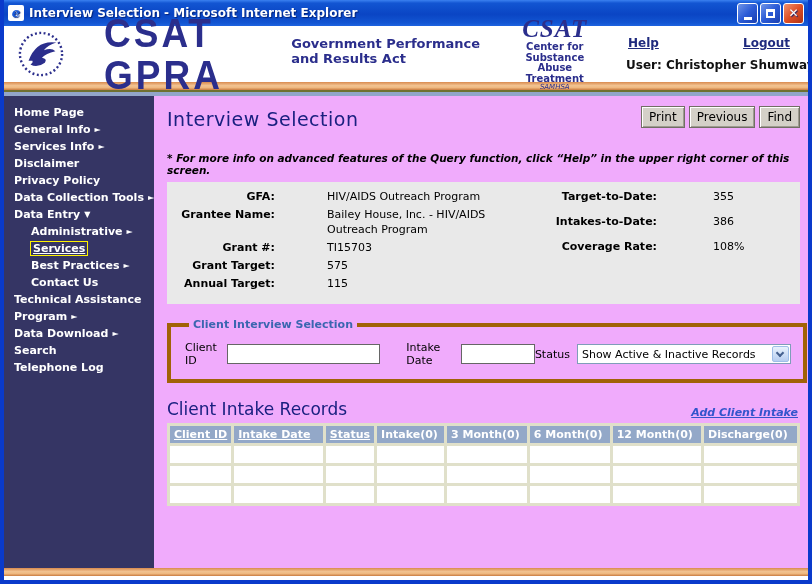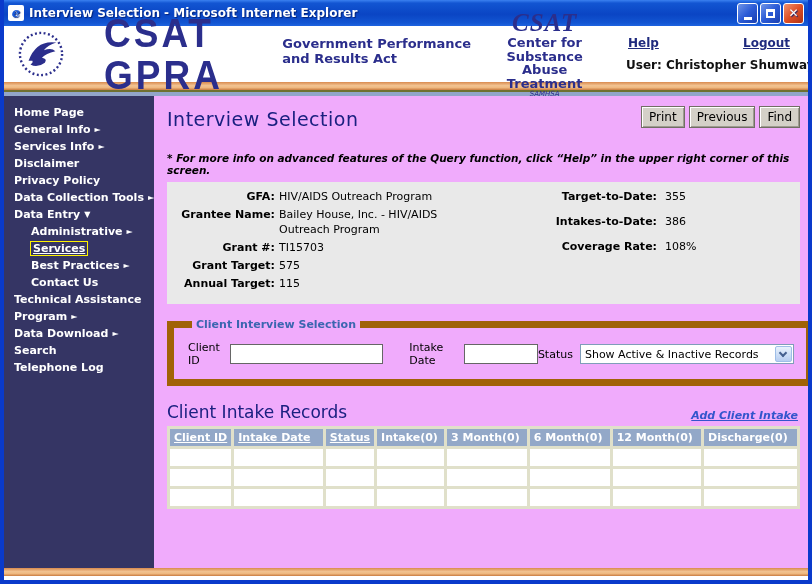--- a/index.html
+++ b/index.html
@@ -35,21 +35,21 @@
   .header { height:56px; background:#fff; display:flex; align-items:center; padding:2px 10px 2px 14px;border-radius:12px; }
   .hhs-logo { width:46px; height:46px; flex:0 0 auto; }
   .brand { margin-left:40px; display:flex; align-items:baseline; }
   .brand-main {
     font-family:"Liberation Sans", sans-serif; font-weight:bold; font-size:37px;
     color:#2B2E8C; letter-spacing:3px; transform:scaleY(1.12); line-height:1;
   }
   .brand-tag { font-family:"DejaVu Sans", sans-serif; font-size:13px; font-weight:bold; color:#2B2E8C; margin-left:14px; }
   .csat-logo { margin-left:auto; text-align:center; color:#2B2E8C; line-height:1.05; }
   .csat-logo .big { font-family:"Liberation Serif", serif; font-weight:bold; font-style:italic; font-size:25px; letter-spacing:1px; }
-  .csat-logo .small { font-size:13px; font-weight:bold; }
+  .csat-logo .small { font-size:10px; font-weight:bold; }
   .csat-logo .samhsa { font-size:7px; font-style:italic; }
   .header-right { margin-left:28px; margin-right:2px; min-width:170px; }
   .hlinks { display:flex; justify-content:space-between; padding:0 6px 0 2px; }
   .hlinks a { color:#1F2A7E; font-weight:bold; font-size:12px; text-decoration:underline; cursor:pointer; }
   .user-label { margin-top:8px; font-size:12px; font-weight:bold; color:#111; white-space:nowrap; }
   
   .bar-tan { height:8px; background:linear-gradient(180deg,#D98A4E 0%,#F2C391 45%,#EFB87F 70%,#C97B40 100%); }
   .bar-olive { height:2px; background:#6F7030; }
   .bar-blue { height:4px; background:#92A5C9; }
   
@@ -69,29 +69,29 @@
   .toolbar { display:flex; gap:4px; padding-top:2px; }
   .btn {
     font-family:"DejaVu Sans", sans-serif; font-size:12px; color:#000;
     background:#D4D0C8; border:1px solid #716F64; padding:3px 7px; cursor:pointer;
     box-shadow:inset 1px 1px 0 #FFFFFF, inset -1px -1px 0 #9D9A90;
   }
   .note { margin-top:22px; font-size:10.5px; font-weight:bold; font-style:italic; color:#000; }
   
   .summary { margin-top:6px; background:#E9E9E9; padding:7px 10px 10px 0; display:flex; font-size:11px; }
   .sum-left { width:358px; }
-  .sum-row { display:flex; line-height:15px; margin-bottom:3px; }
+  .sum-row { display:flex; line-height:15px; margin-bottom:3px;gap:48px; }
   .sum-label { width:112px; text-align:right; font-weight:bold; padding-right:4px; flex:0 0 auto; }
   .sum-value { max-width:190px; }
   .sum-right { flex:1; padding-top:0; }
   .sum-right .sum-row { margin-bottom:10px; }
   .sum-right .sum-label { width:140px; padding-right:8px; }
   
   .filter {
-    margin-top:14px; border:7px solid #a16207; padding:10px 12px 12px 14px;
+    margin-top:14px; border:4px solid #a16207; padding:10px 12px 12px 14px;
   }
   .filter legend { color:#3B66B0; font-weight:bold; font-size:11px; padding:0 4px; margin-left:4px; }
   .filter-row { display:flex; align-items:center; font-size:11px; }
   .filter-row label { margin-right:7px; }
   .tbox { border:1px solid #666; height:20px; font-family:"DejaVu Sans", sans-serif; font-size:11px; padding:0 3px; }
   .tbox.cid { width:170px; margin-right:26px; }
   .tbox.idate { width:74px; }
   .status-wrap { margin-left:auto; display:flex; align-items:center; }
   .select {
     width:214px; height:20px; border:1px solid #7F9DB9; background:#fff; display:flex;

